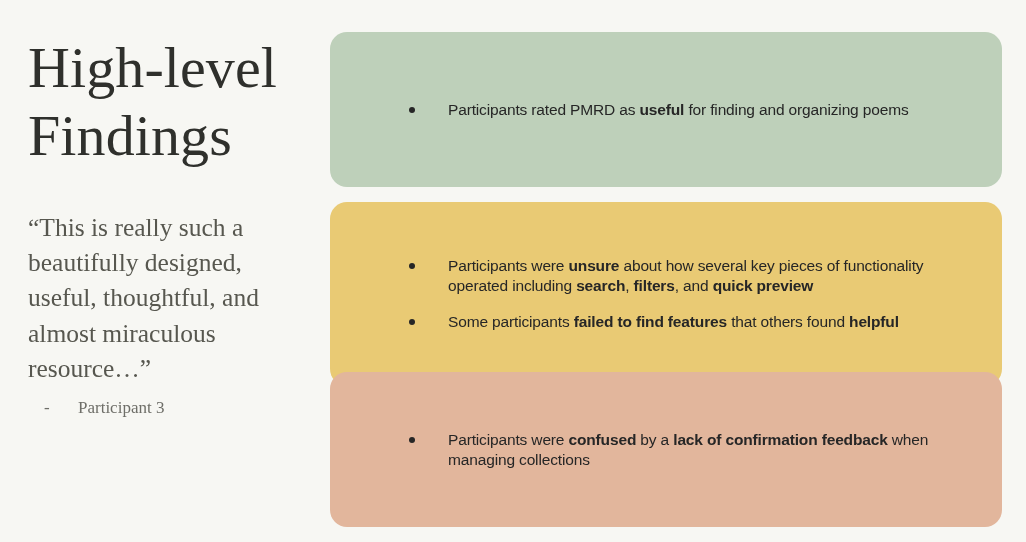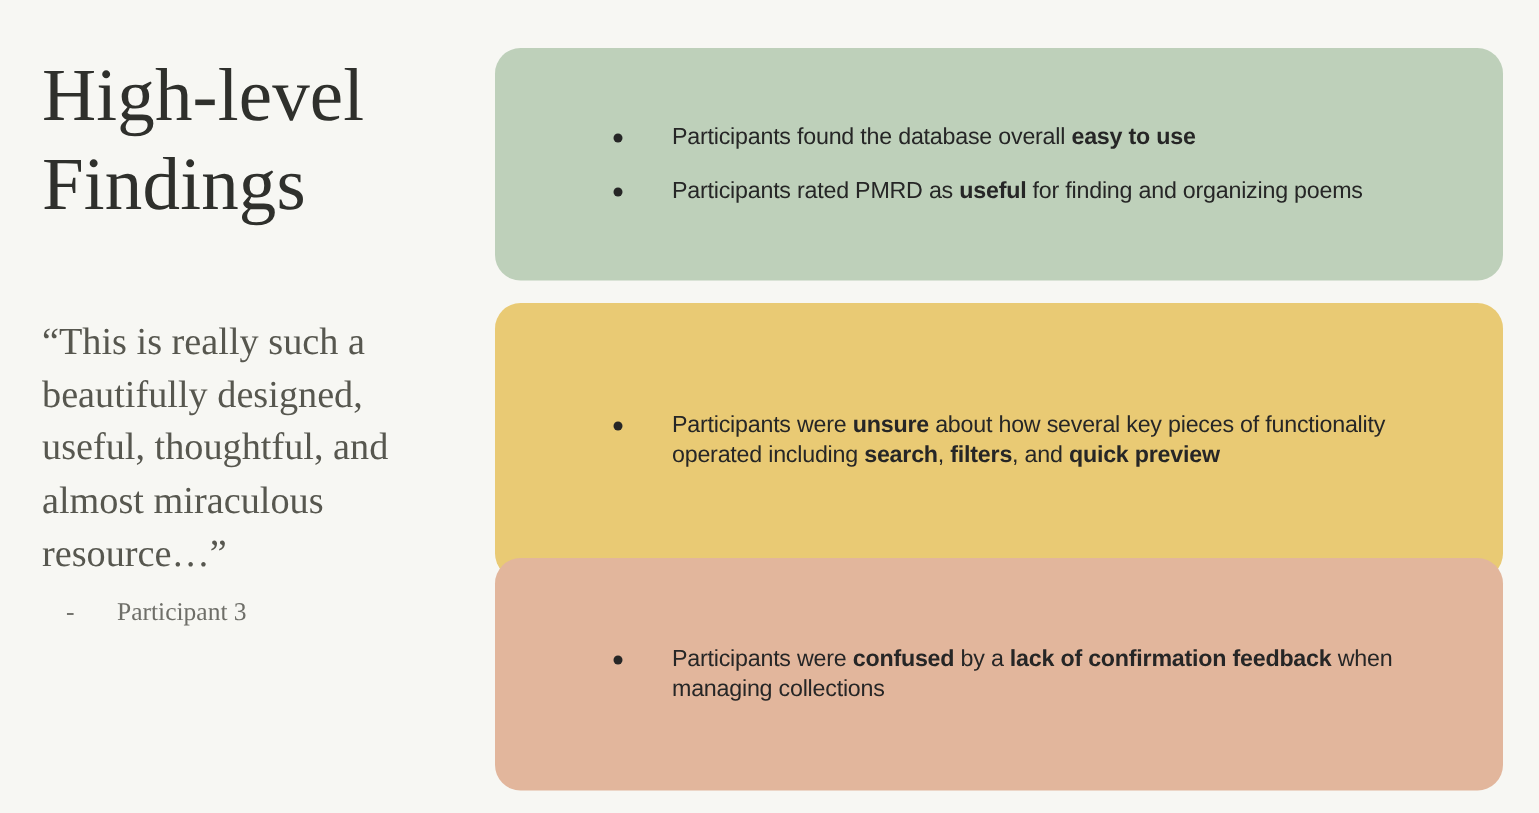--- a/index.html
+++ b/index.html
@@ -26,21 +26,21 @@
   
   #left-col {
     position: absolute;
     left: 28px;
     top: 34px;
     width: 288px;
   }
 
   #page-title {
     font-family: "Liberation Serif", serif;
-    font-size: 50px;
+    font-size: 58px;
     line-height: 1.17;
     color: #2f302c;
     font-weight: 400;
     letter-spacing: 0.1px;
     margin: 0;
     white-space: pre-line;
   }
 
   #quote-block {
     position: absolute;
@@ -133,28 +133,28 @@
     <p id="quote-text">“This is really such a beautifully designed, useful, thoughtful, and almost miraculous resource…”</p>
   </div>
 
   <div id="attribution">
     <span class="dash">-</span>
     <span>Participant 3</span>
   </div>
 
   <div class="card" id="card-0" style="background: rgb(190, 208, 186);">
     <ul class="bullet-list">
-        <li class="bullet-item"><span class="dot"></span><span><span>Participants found the database overall </span><b>easy to use</b></span></li>
         <li class="bullet-item"><span class="dot"></span><span><span>Participants rated PMRD as </span><b>useful</b><span> for finding and organizing poems</span></span></li>
       </ul>
   </div>
 
   <div class="card" id="card-1" style="background: rgb(233, 202, 116);">
     <ul class="bullet-list">
         <li class="bullet-item"><span class="dot"></span><span><span>Participants were </span><b>unsure</b><span> about how several key pieces of functionality operated including </span><b>search</b><span>, </span><b>filters</b><span>, and </span><b>quick preview</b></span></li>
+        <li class="bullet-item"><span class="dot"></span><span><span>Some participants </span><b>failed to find features</b><span> that others found </span><b>helpful</b></span></li>
       </ul>
   </div>
 
   <div class="card" id="card-2" style="background: rgb(226, 182, 156);">
     <ul class="bullet-list">
         <li class="bullet-item"><span class="dot"></span><span><span>Participants were </span><b>confused</b><span> by a </span><b>lack of confirmation feedback</b><span> when managing collections</span></span></li>
       </ul>
   </div>
 
 </div>

